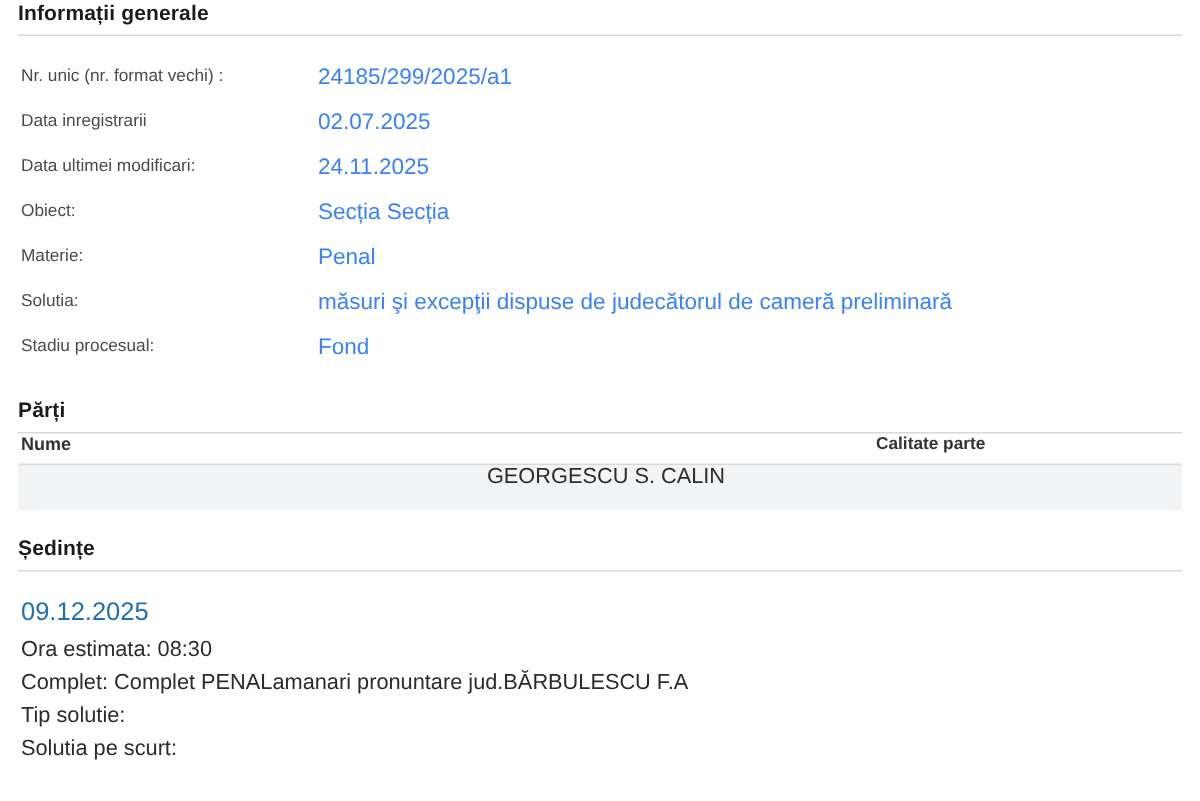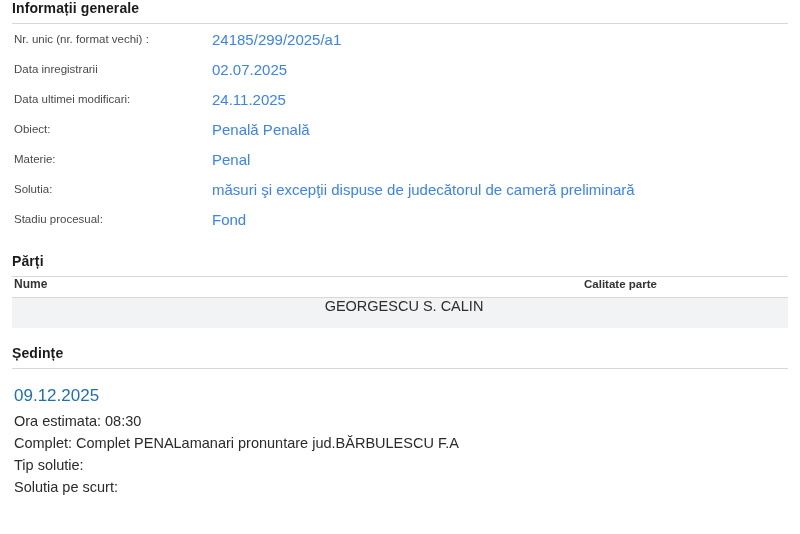--- a/index.html
+++ b/index.html
@@ -31,20 +31,21 @@
   }
   .rule {
     border-bottom: 1px solid #d8d8d8;
     height: 0;
     margin: 0 0 0 0;
   }
   
   .info-table {
     width: 100%;
     border-collapse: collapse;
+    margin-top: 12px;
   }
   .info-table tr {
     height: 30px;
   }
   .info-table td {
     vertical-align: middle;
     padding: 0;
   }
   .info-label {
     width: 196px;
@@ -137,21 +138,21 @@
       <tr>
         <td class="info-label">Data inregistrarii</td>
         <td class="info-value">02.07.2025</td>
       </tr>
       <tr>
         <td class="info-label">Data ultimei modificari:</td>
         <td class="info-value">24.11.2025</td>
       </tr>
       <tr>
         <td class="info-label">Obiect:</td>
-        <td class="info-value">Penală Penală</td>
+        <td class="info-value">Secția Secția</td>
       </tr>
       <tr>
         <td class="info-label">Materie:</td>
         <td class="info-value">Penal</td>
       </tr>
       <tr>
         <td class="info-label">Solutia:</td>
         <td class="info-value">măsuri şi excepţii dispuse de judecătorul de cameră preliminară</td>
       </tr>
       <tr>

